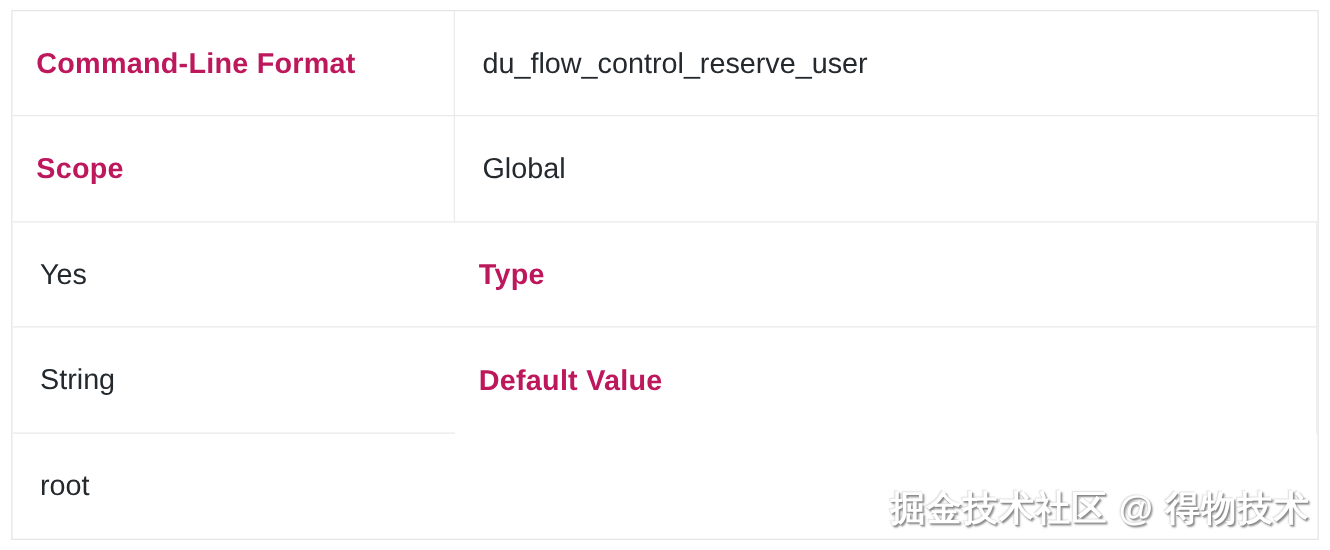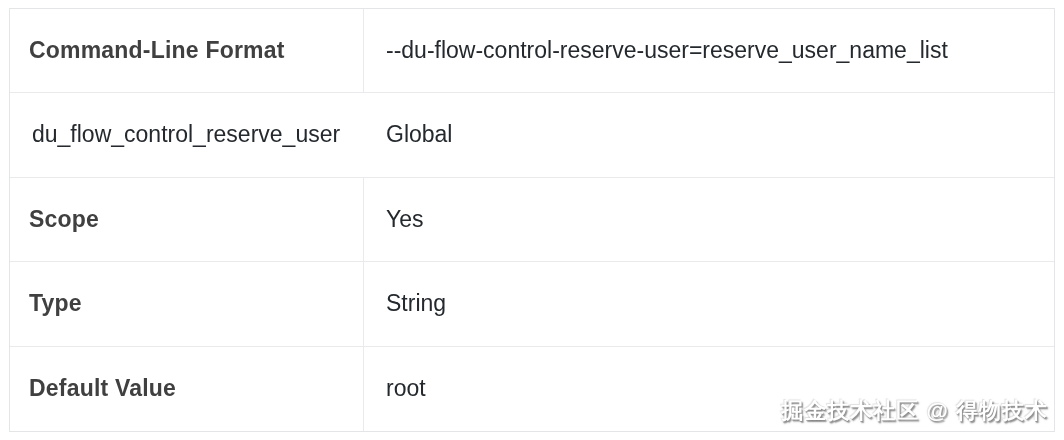--- a/index.html
+++ b/index.html
@@ -35,33 +35,33 @@
     font-size: 23px;
     line-height: 1.2;
     white-space: nowrap;
     overflow: hidden;
   }
   .cell.last { border-bottom: none; }
   .label-cell {
     padding-left: 19px;
     border-right: 1px solid #e9eaec;
     font-weight: 700;
-    color: #404040;
+    color: #be185d;
     letter-spacing: 0.2px;
   }
   .value-cell {
     padding-left: 22px;
     font-weight: 400;
     color: #24292e;
   }
   .watermark {
     position: absolute;
     right: 16px;
     bottom: 14px;
-    font-size: 22px;
+    font-size: 28px;
     font-weight: 700;
     letter-spacing: 1px;
     color: #ffffff;
     text-shadow:
       1.5px 1.5px 1.5px rgba(125,125,125,0.85),
       -1px -1px 1px rgba(205,205,205,0.6),
       0.5px 0.5px 0.5px rgba(160,160,160,0.7);
     pointer-events: none;
     user-select: none;
   }
@@ -69,33 +69,30 @@
 </head>
 <body>
 
 <div class="page">
 
   <div class="var-table">
 
     <div class="cell label-cell">
       <span>Command-Line Format</span>
     </div>
-    <div class="cell value-cell">
-      <span>--du-flow-control-reserve-user=reserve_user_name_list</span>
-    </div>
 
     <div class="cell value-cell">
       <span>du_flow_control_reserve_user</span>
     </div>
 
+    <div class="cell label-cell">
+      <span>Scope</span>
+    </div>
     <div class="cell value-cell">
       <span>Global</span>
-    </div>
-    <div class="cell label-cell">
-      <span>Scope</span>
     </div>
 
     <div class="cell value-cell">
       <span>Yes</span>
     </div>
 
     <div class="cell label-cell">
       <span>Type</span>
     </div>
     <div class="cell value-cell">

